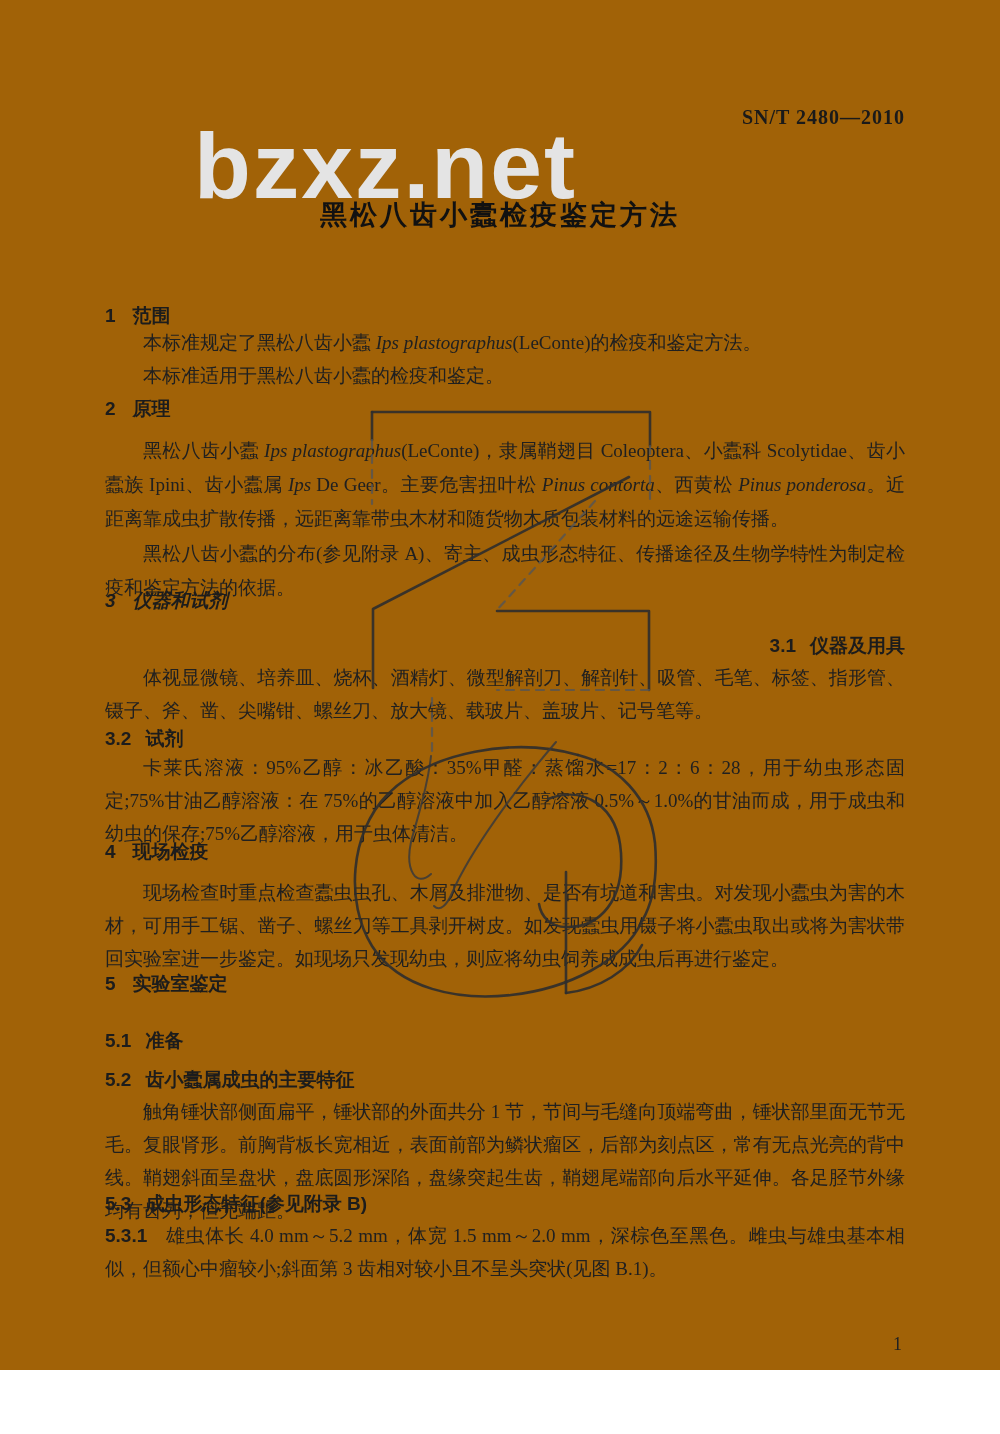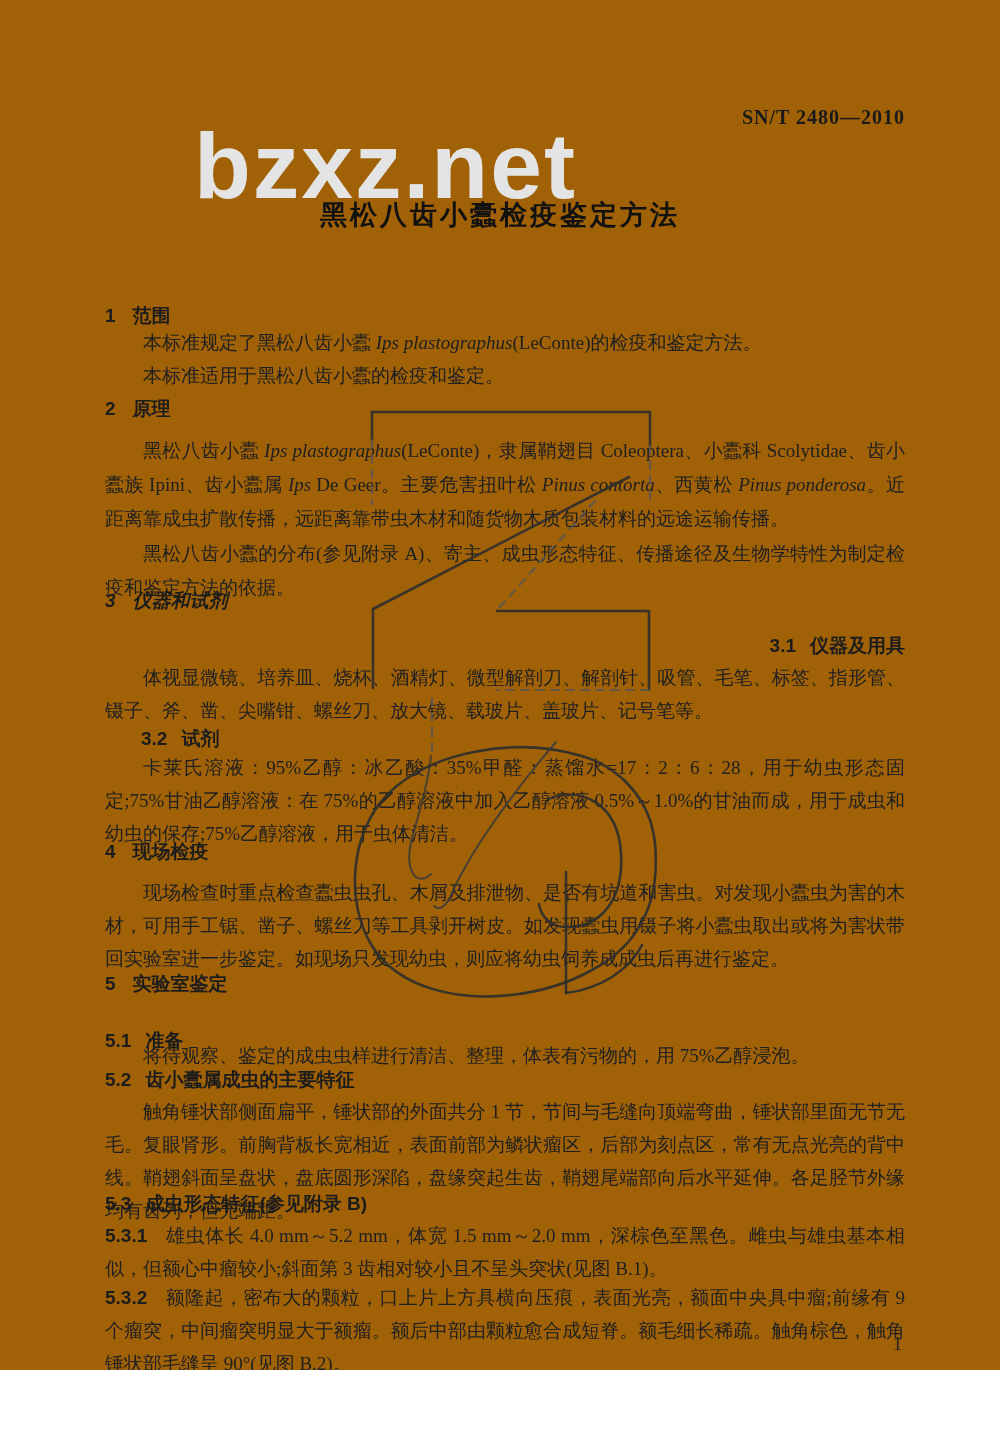--- a/index.html
+++ b/index.html
@@ -29,21 +29,21 @@
       margin-right:18px;font-style:normal;}
   .para i{font-style:italic;}
 
   .pagenum{position:absolute;top:1334px;left:893px;z-index:2;
       font:18px "Liberation Serif","DejaVu Serif",serif;color:#222;}
 
   
   .h-1{top:303px;}  .p-1a{top:326px;} .p-1b{top:359px;}
   .h-2{top:396px;}  .p-2a{top:434px;} .p-2b{top:537px;}
   .h-3{top:588px;font-style:italic;}  .h-31{top:633px;text-align:right;} .p-31{top:661px;}
-  .h-32{top:726px;margin-left:36px;} .p-32{top:751px;}
+  .h-32{top:726px;} .p-32{top:751px;}
   .h-4{top:839px;}  .p-4{top:876px;}
   .h-5{top:971px;}  .h-51{top:1011px;margin-top:17px;} .p-51{top:1039px;}
   .h-52{top:1067px;} .p-52{top:1095px;}
   .h-53{top:1191px;} .p-531{top:1219px;} .p-532{top:1281px;}
 
   
   .scribble{position:absolute;top:0;left:0;z-index:3;pointer-events:none;}
   .scribble path{fill:none;stroke-linecap:round;stroke-linejoin:round;}
   .scribble .s{stroke:#2e2e2e;stroke-width:2.6;opacity:.9;}
   .scribble .d{stroke:#555;stroke-width:2.2;stroke-dasharray:8 7;opacity:.8;}
@@ -86,33 +86,29 @@
     <span class="num">4</span><span>现场检疫</span>
   </div>
   <p class="blk para p-4"><span>现场检查时重点检查蠹虫虫孔、木屑及排泄物、是否有坑道和害虫。对发现小蠹虫为害的木材，可用手工锯、凿子、螺丝刀等工具剥开树皮。如发现蠹虫用镊子将小蠹虫取出或将为害状带回实验室进一步鉴定。如现场只发现幼虫，则应将幼虫饲养成成虫后再进行鉴定。</span></p>
 
   <div class="blk hd h-5">
     <span class="num">5</span><span>实验室鉴定</span>
   </div>
   <div class="blk hd sub h-51">
     <span class="num">5.1</span><span>准备</span>
   </div>
-  <p class="blk para p-51"><span>将待观察、鉴定的成虫虫样进行清洁、整理，体表有污物的，用 75%乙醇浸泡。</span></p>
   <div class="blk hd sub h-52">
     <span class="num">5.2</span><span>齿小蠹属成虫的主要特征</span>
   </div>
   <p class="blk para p-52"><span>触角锤状部侧面扁平，锤状部的外面共分 1 节，节间与毛缝向顶端弯曲，锤状部里面无节无毛。复眼肾形。前胸背板长宽相近，表面前部为鳞状瘤区，后部为刻点区，常有无点光亮的背中线。鞘翅斜面呈盘状，盘底圆形深陷，盘缘突起生齿，鞘翅尾端部向后水平延伸。各足胫节外缘均有齿列，但无端距。</span></p>
   <div class="blk hd sub h-53">
     <span class="num">5.3</span><span>成虫形态特征(参见附录 B)</span>
   </div>
   <p class="blk para clause p-531">
     <b class="cnum">5.3.1</b><span><span>雄虫体长 4.0 mm～5.2 mm，体宽 1.5 mm～2.0 mm，深棕色至黑色。雌虫与雄虫基本相似，但额心中瘤较小;斜面第 3 齿相对较小且不呈头突状(见图 B.1)。</span></span>
-  </p>
-  <p class="blk para clause p-532">
-    <b class="cnum">5.3.2</b><span><span>额隆起，密布大的颗粒，口上片上方具横向压痕，表面光亮，额面中央具中瘤;前缘有 9 个瘤突，中间瘤突明显大于额瘤。额后中部由颗粒愈合成短脊。额毛细长稀疏。触角棕色，触角锤状部毛缝呈 90°(见图 B.2)。</span></span>
   </p>
 
   <svg class="scribble" width="1000" height="1434" viewBox="0 0 1000 1434" aria-hidden="true">
     <g>
       <path class="s" d="M372,412 L650,412 L650,446"></path>
       <path class="d" d="M650,446 L650,503"></path>
       <path class="s" d="M372,412 L372,440"></path>
       <path class="d" d="M372,440 L372,504"></path>
       <path class="s" d="M629,477 L373,609 L373,688"></path>
       <path class="d" d="M595,501 L497,610"></path>

